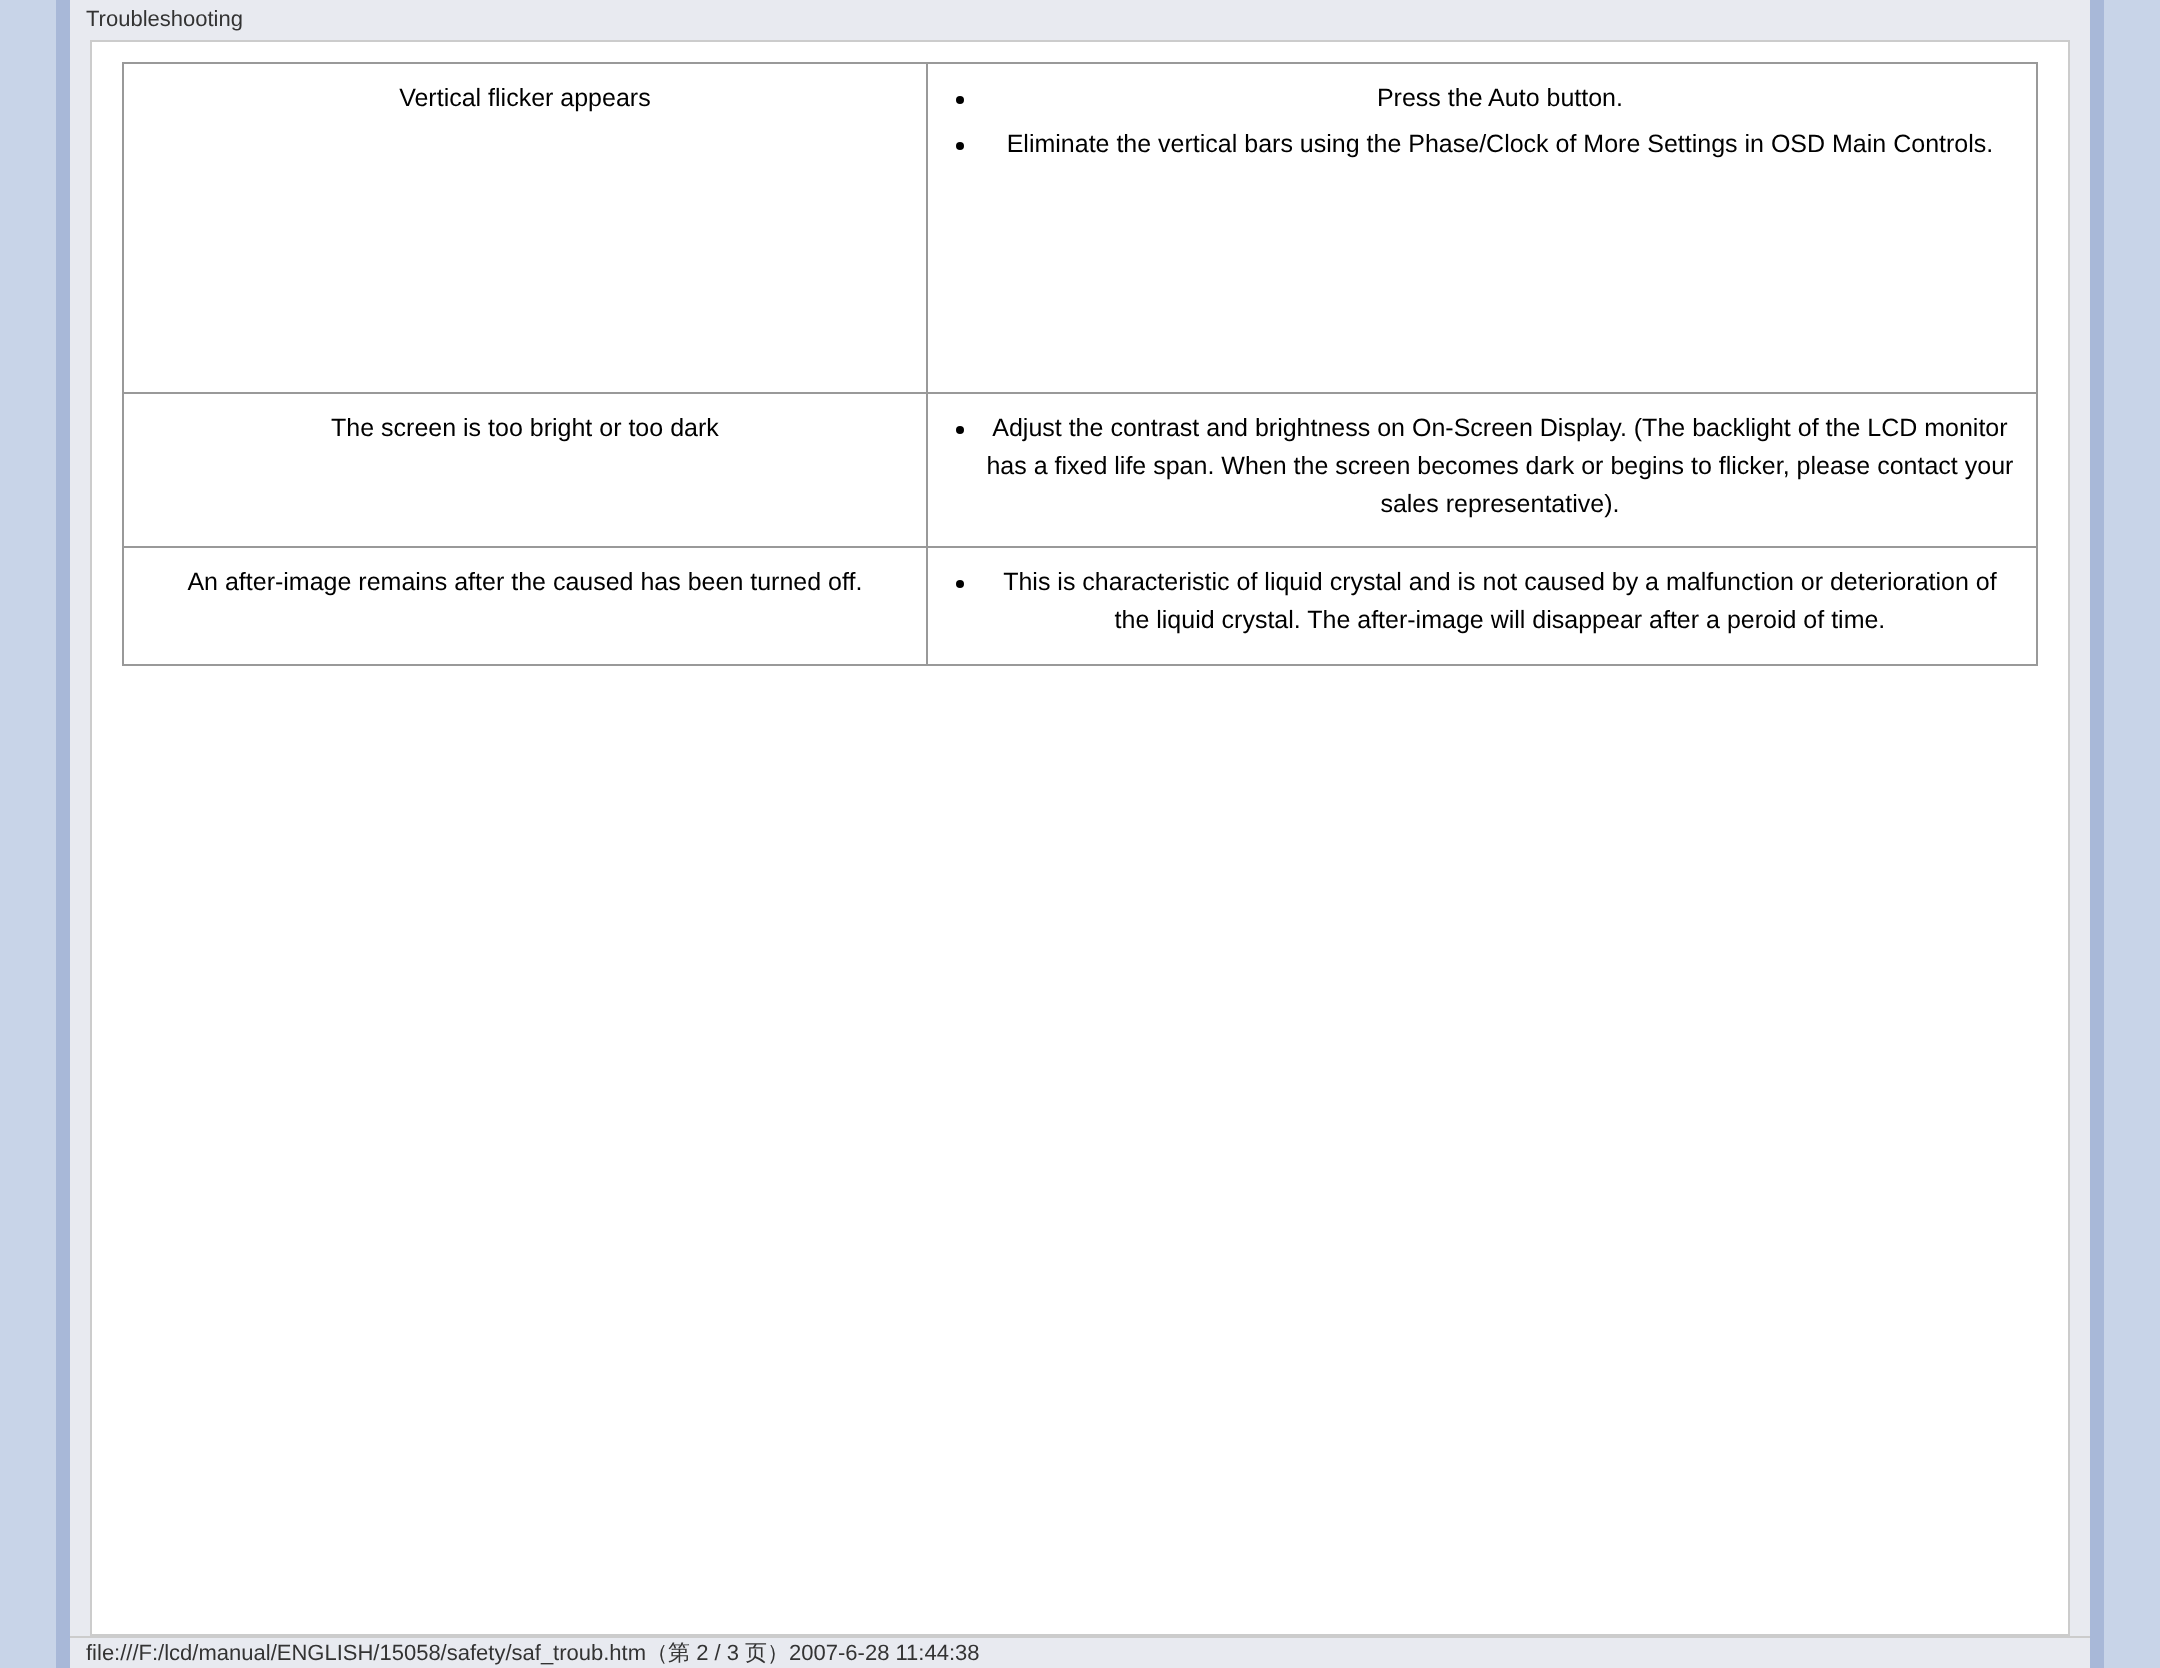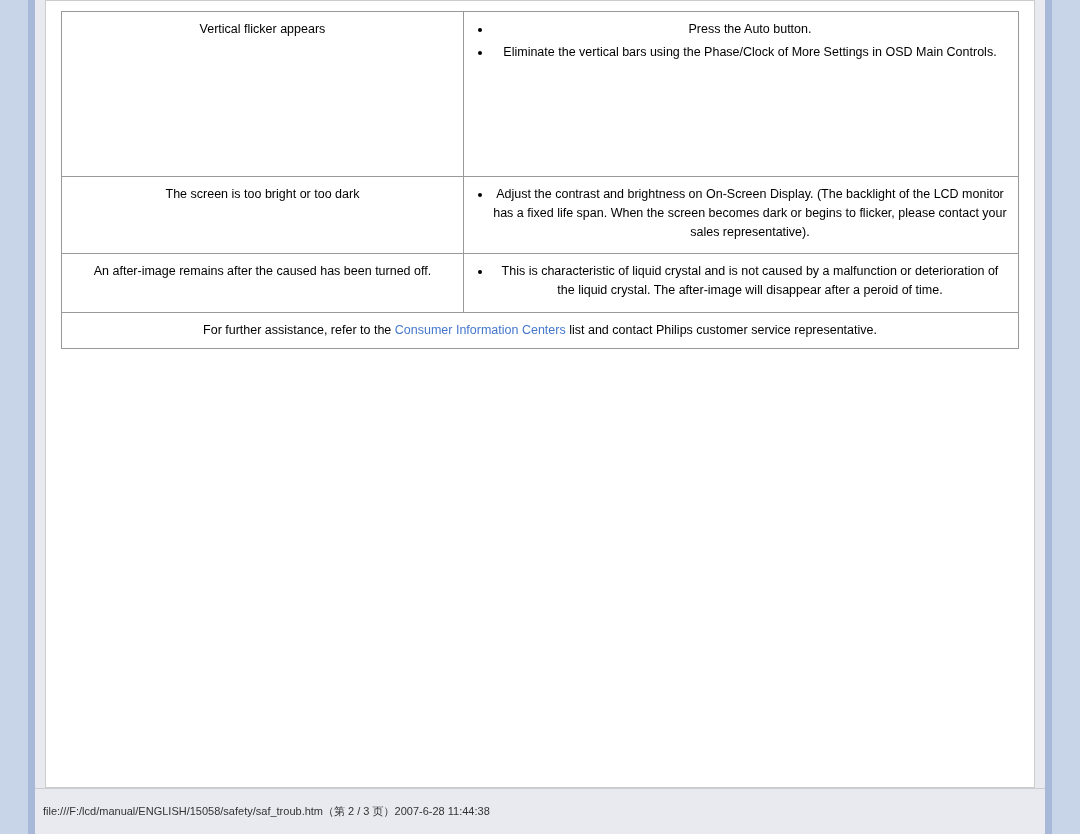--- a/index.html
+++ b/index.html
@@ -127,38 +127,41 @@
     }
 
     .return-section a {
       color: #cc6600;
       text-decoration: none;
       font-size: 13px;
       letter-spacing: 0.5px;
     }
 
     .status-bar {
-      padding: 15px 8px;
+      padding: 0 8px;
       font-size: 11px;
       color: #333;
       background-color: #e8eaf0;
       border-top: 1px solid #ccc;
     }
   </style>
 </head>
 <body>
 
 <div class="page-wrapper">
 
   <div class="left-sidebar">
     <div class="left-sidebar-inner"></div>
   </div>
 
   <div class="content-area">
 
+    <div class="top-bar">
+      <span>Troubleshooting</span>
+    </div>
 
     <div class="main-content">
       <table class="trouble-table">
         <tbody>
 
           <tr>
             <td class="col-problem tall-cell">
               <span>Vertical flicker appears</span>
             </td>
             <td class="col-solution tall-cell">
@@ -187,25 +190,20 @@
               <span>An after-image remains after the caused has been turned off.</span>
             </td>
             <td class="col-solution">
               <ul class="solution-list">
                 <li>This is characteristic of liquid crystal and is not caused by a malfunction or deterioration of the liquid crystal. The after-image will disappear after a peroid of time.</li>
               </ul>
             </td>
           </tr>
 
 
-          <tr class="footer-row">
-            <td colspan="2">
-              <span>For further assistance, refer to the </span><a href="#" class="consumer-link">Consumer Information Centers</a><span> list and contact Philips customer service representative.</span>
-            </td>
-          </tr>
         </tbody>
       </table>
 
     </div>
 
     <div class="status-bar">
       <span>file:///F:/lcd/manual/ENGLISH/15058/safety/saf_troub.htm（第 2 / 3 页）2007-6-28 11:44:38</span>
     </div>
   </div>
 

